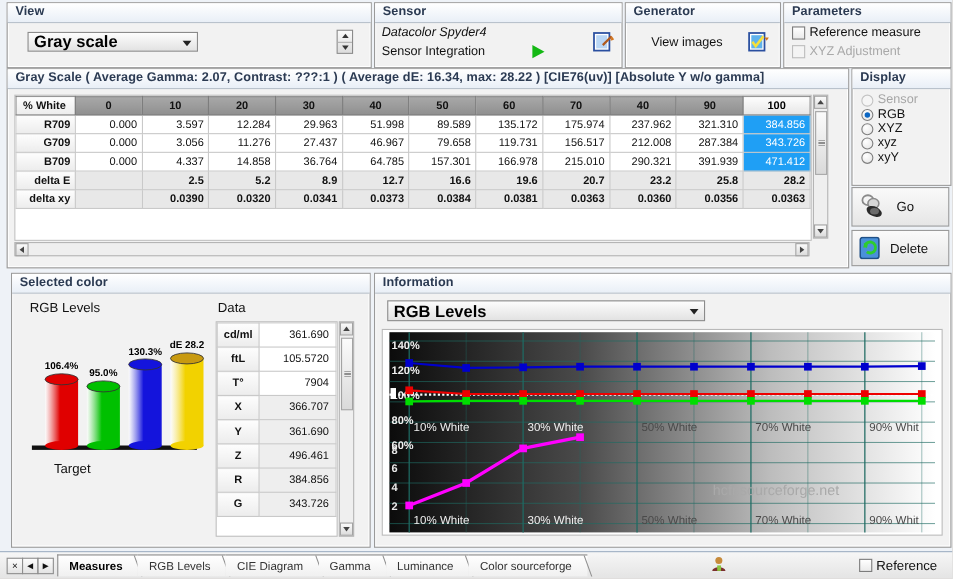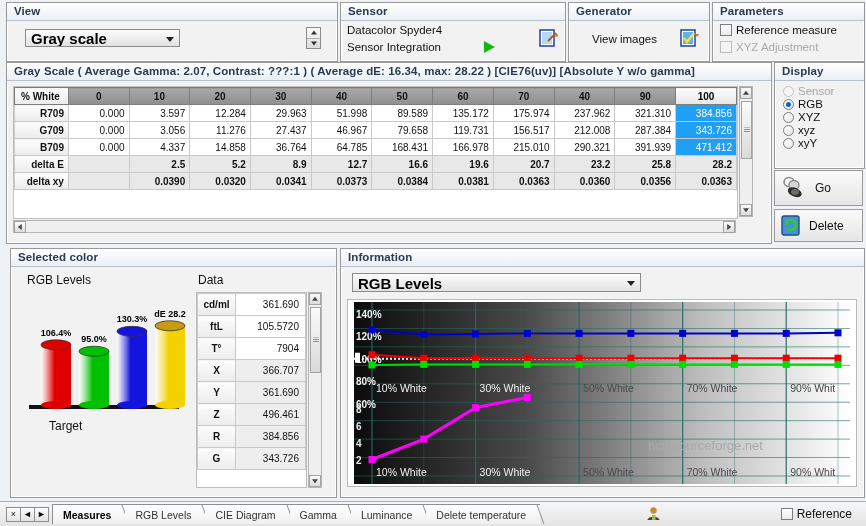--- a/index.html
+++ b/index.html
@@ -222,21 +222,21 @@
         <div>
             <span class="dn"></span>
           </div>
       </div>
     </div>
   </div>
 
   <div class="group" style="left:340px; top:2px; width:224px; height:58px;">
     <div class="gtitle">Sensor</div>
     <div class="gbody" style="height:37px;">
-      <div class="smalltxt" style="position:absolute; left:6px; top:3px;">Datacolor Spyder4</div>
+      <div class="smalltxt" style="position:absolute; left:6px; top:3px;font-style:italic;">Datacolor Spyder4</div>
       <div class="smalltxt" style="position:absolute; left:6px; top:20px;">Sensor Integration</div>
       <div style="position:absolute; left:143px; top:20px; width:0;height:0;
                   border-top:6px solid transparent;border-bottom:6px solid transparent;border-left:11px solid #14b814;"></div>
 
       <div style="position:absolute; left:198px; top:8px; width:19px; height:19px;">
         <svg width="19" height="19" viewBox="0 0 19 19">
           <rect x="1" y="1" width="14" height="16" fill="#ffffff" stroke="#2a4fa0" stroke-width="1.6"></rect>
           <rect x="3" y="3" width="10" height="12" fill="#b9d6f5"></rect>
           <path d="M9 12 L17 4" stroke="#b05a1e" stroke-width="2" fill="none"></path>
           <path d="M17 4 l-1 4 l4 -1 z" fill="#d4761f"></path>
@@ -325,21 +325,21 @@
                   <td class="num">287.384</td>
                   <td class="num sel">343.726</td>
                 </tr>
                 <tr>
                   <td class="rowhdr">B709</td>
                   <td class="num">0.000</td>
                   <td class="num">4.337</td>
                   <td class="num">14.858</td>
                   <td class="num">36.764</td>
                   <td class="num">64.785</td>
-                  <td class="num">168.431</td>
+                  <td class="num">157.301</td>
                   <td class="num">166.978</td>
                   <td class="num">215.010</td>
                   <td class="num">290.321</td>
                   <td class="num">391.939</td>
                   <td class="num sel">471.412</td>
                 </tr>
                 <tr>
                   <td class="rowhdr">delta E</td>
                   <td class="de"></td>
                   <td class="de">2.5</td>
@@ -695,21 +695,21 @@
         <div class="tab">
           <span>CIE Diagram</span>
         </div>
         <div class="tab">
           <span>Gamma</span>
         </div>
         <div class="tab">
           <span>Luminance</span>
         </div>
         <div class="tab">
-          <span>Delete temperature</span>
+          <span>Color sourceforge</span>
         </div>
       </div>
     <div style="flex:1;"></div>
     <div style="margin-right:120px;">
       <svg width="15" height="15" viewBox="0 0 15 15">
         <circle cx="7.5" cy="4.5" r="3.2" fill="#c78a3a"></circle>
         <path d="M1.5 14 C2 9.5, 13 9.5, 13.5 14 Z" fill="#7b2f2f"></path>
         <rect x="6" y="9" width="3.5" height="5" fill="#8cc63f"></rect>
       </svg>
     </div>

